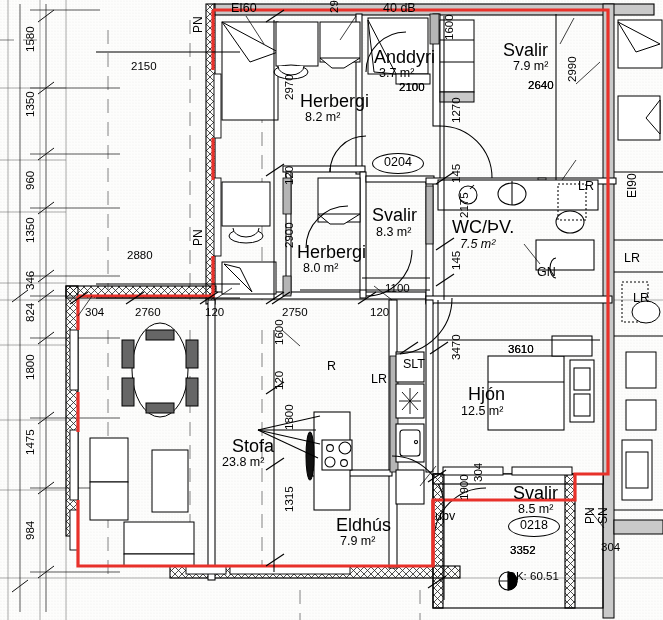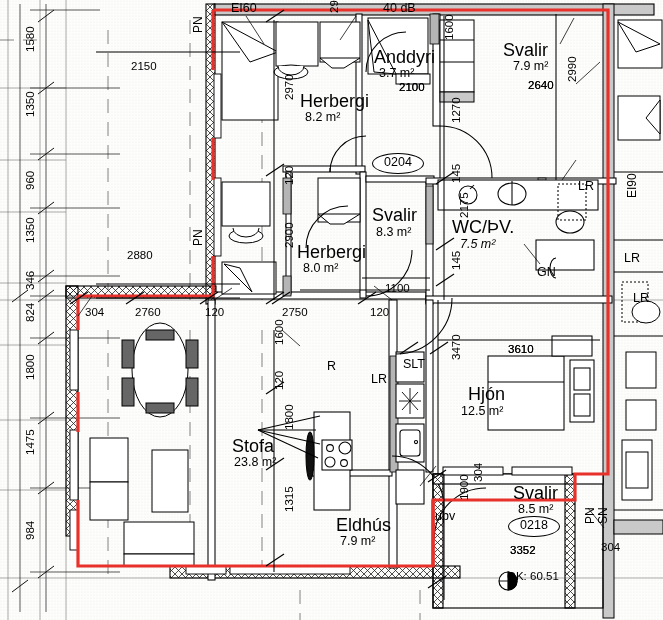--- a/index.html
+++ b/index.html
@@ -397,21 +397,21 @@
       <div class="lbl room-area" style="left: 379px; top: 67px;">3.7 m²</div>
       <div class="lbl room-name" style="left: 503px; top: 41px;">Svalir</div>
       <div class="lbl room-area" style="left: 513px; top: 60px;">7.9 m²</div>
       <div class="lbl room-name" style="left: 372px; top: 206px;">Svalir</div>
       <div class="lbl room-area" style="left: 376px; top: 226px; text-align: right;">8.3 m²</div>
       <div class="lbl room-name" style="left: 452px; top: 218px;">WC/ÞV.</div>
       <div class="lbl room-area" style="left: 460px; top: 238px; font-style: italic;">7.5 m²</div>
       <div class="lbl room-name" style="left: 468px; top: 385px;">Hjón</div>
       <div class="lbl room-area" style="left: 461px; top: 405px;">12.5 m²</div>
       <div class="lbl room-name" style="left: 232px; top: 437px;">Stofa</div>
-      <div class="lbl room-area" style="left: 222px; top: 456px; margin-left: 12px;">23.8 m²</div>
+      <div class="lbl room-area" style="left: 222px; top: 456px;">23.8 m²</div>
       <div class="lbl room-name" style="left: 336px; top: 516px;">Eldhús</div>
       <div class="lbl room-area" style="left: 340px; top: 535px;">7.9 m²</div>
       <div class="lbl room-name" style="left: 513px; top: 484px;">Svalir</div>
       <div class="lbl room-area" style="left: 518px; top: 503px;">8.5 m²</div>
       <div class="lbl dim" style="left: 528px; top: 79px;">2640</div>
       <div class="lbl dim" style="left: 399px; top: 81px;">2100</div>
       <div class="lbl dim" style="left: 508px; top: 343px;">3610</div>
       <div class="lbl dim" style="left: 510px; top: 544px;">3352</div>
       <div class="lbl dim" style="left: 507px; top: 570px;">GK: 60.51</div>
       <div class="lbl dim" style="left: 131px; top: 60px;">2150</div>

